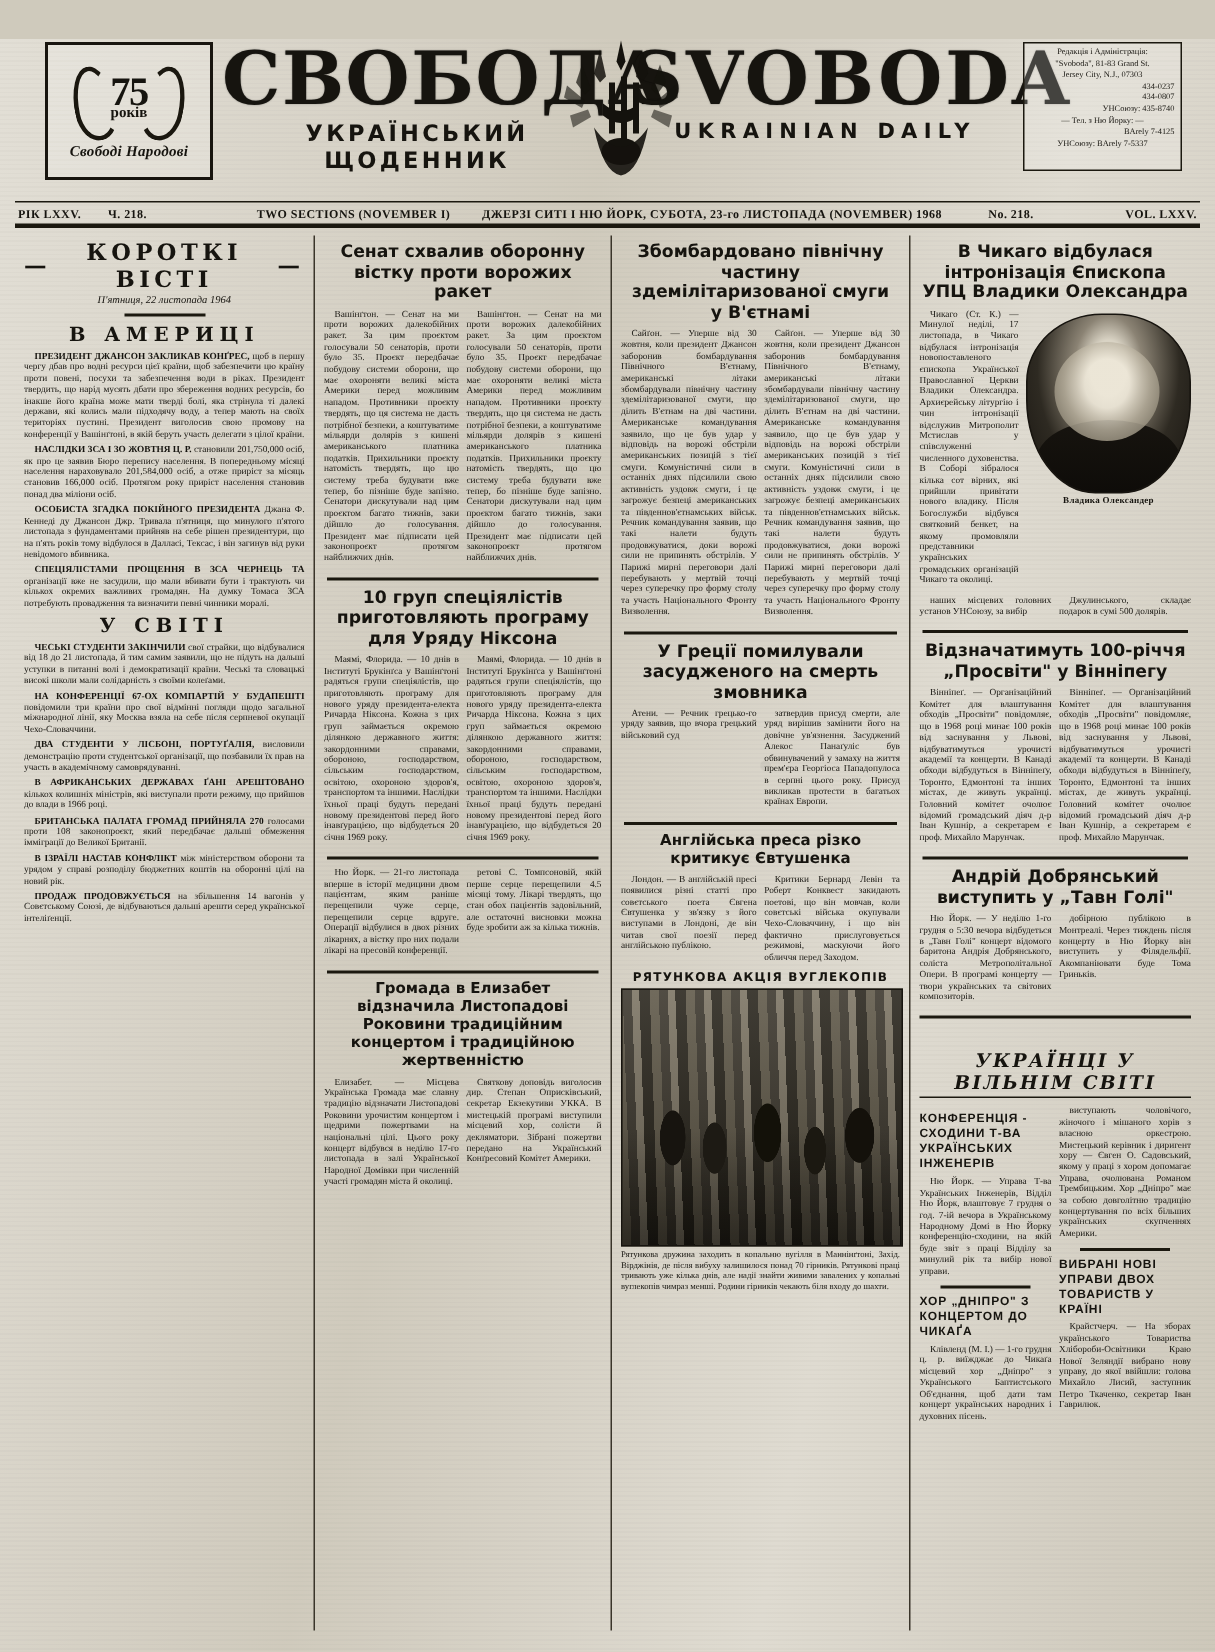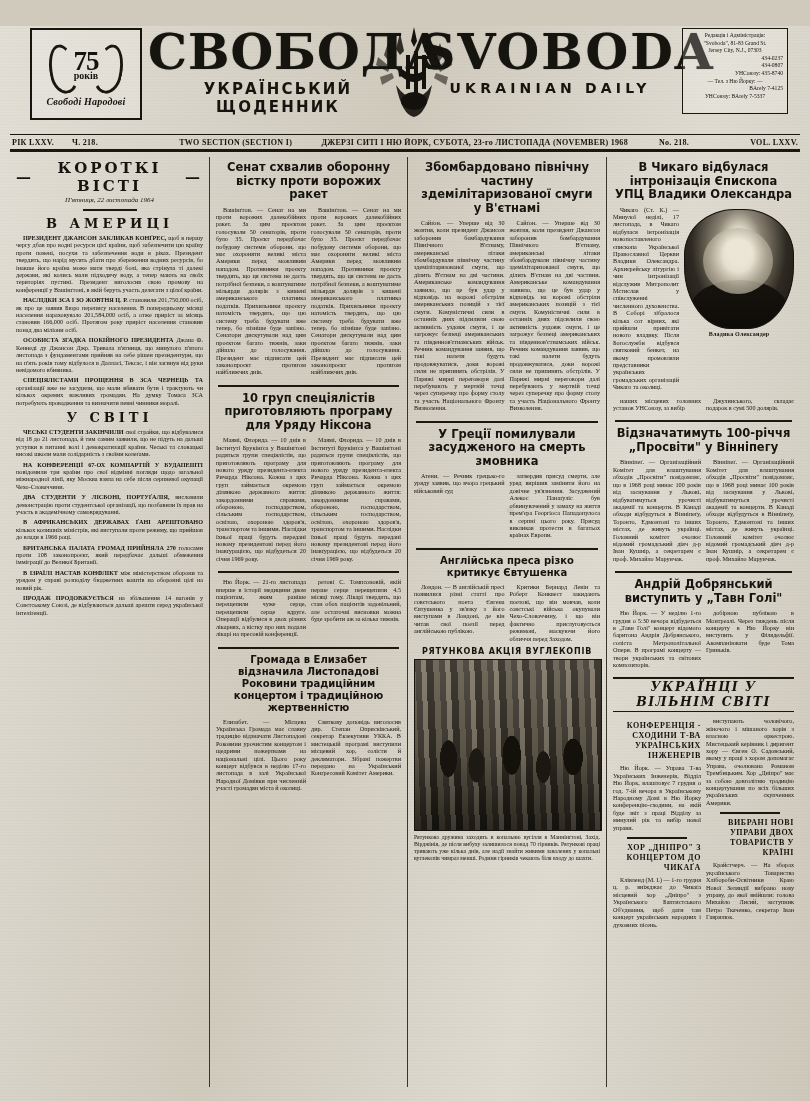--- a/index.html
+++ b/index.html
@@ -185,24 +185,24 @@
     text-align:center;font-family:"DejaVu Sans",sans-serif;font-weight:bold;
     font-size:8px;letter-spacing:.8px;margin:2px 0 1px 0;
   }
   .caption{font-size:5.8px;line-height:7px;text-align:justify;margin-top:3px;}
 
   
   .banner{
     text-align:center;font-family:"DejaVu Serif",serif;font-style:italic;font-weight:bold;
     font-size:12.5px;letter-spacing:1.5px;
     border-top:2px solid #1b180f;border-bottom:1px solid #1b180f;
-    padding:0 0 2px 0;margin:6px 0 5px 0;
+    padding:20px 0 2px 0;margin:6px 0 5px 0;
   }
   .smallcaphead{
-    text-align:right;font-family:Liberation Serif, serif;font-weight:bold;
+    text-align:left;font-family:Liberation Sans, sans-serif;font-weight:bold;
     font-size:8px;line-height:10px;letter-spacing:.6px;margin:4px 0 3px 0;
   }
   .topline{border-top:2px solid #1b180f;margin:6px 14px 4px 14px;}
 </style>
 </head>
 <body>
 
 <div class="page">
   <div class="grain"></div>
 
@@ -261,21 +261,21 @@
       <div class="rt">УНСоюзу: 435-8740</div>
       <div>— Тел. з Ню Йорку: —</div>
       <div class="rt">BArely 7-4125</div>
       <div>УНСоюзу: BArely 7-5337</div>
     </div>
   </div>
 
   <div class="folio">
     <span class="f1">РІК LXXV.</span>
     <span class="f2">Ч. 218.</span>
-    <span class="f3">TWO SECTION (SECTION I)</span>
+    <span class="f3">TWO SECTIONS (NOVEMBER I)</span>
     <span class="f4">ДЖЕРЗІ СИТІ І НЮ ЙОРК,  СУБОТА, 23-го ЛИСТОПАДА (NOVEMBER) 1968</span>
     <span class="f5">No. 218.</span>
     <span class="f6">VOL. LXXV.</span>
   </div>
 
   <div class="cols">
 
     <div class="col c1">
       <div class="kicker">
         <span class="dash">—</span>

